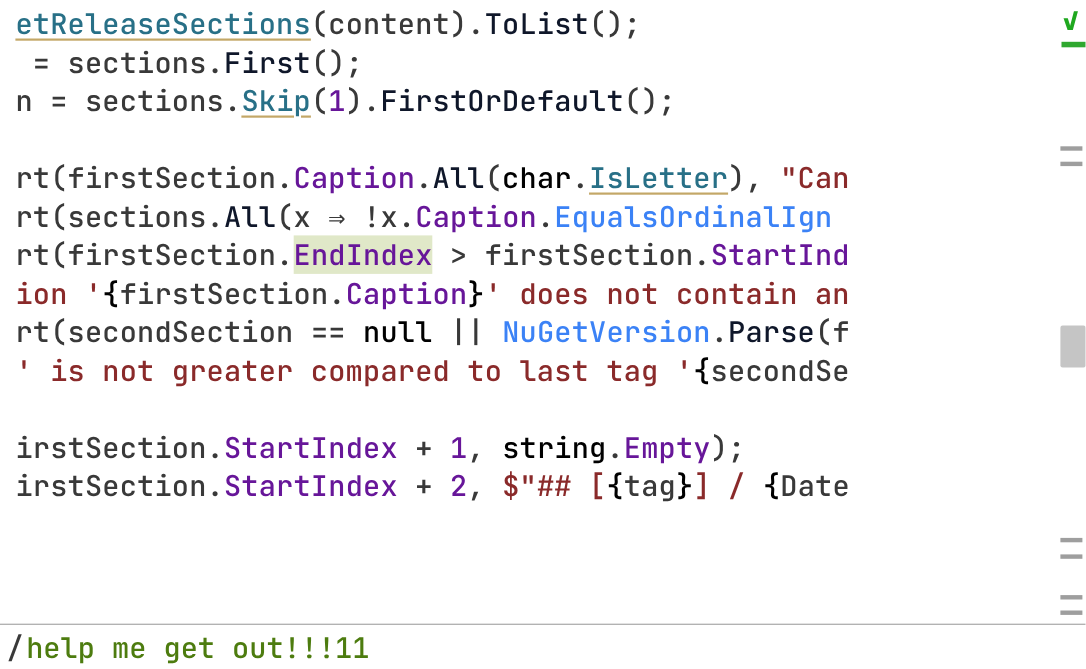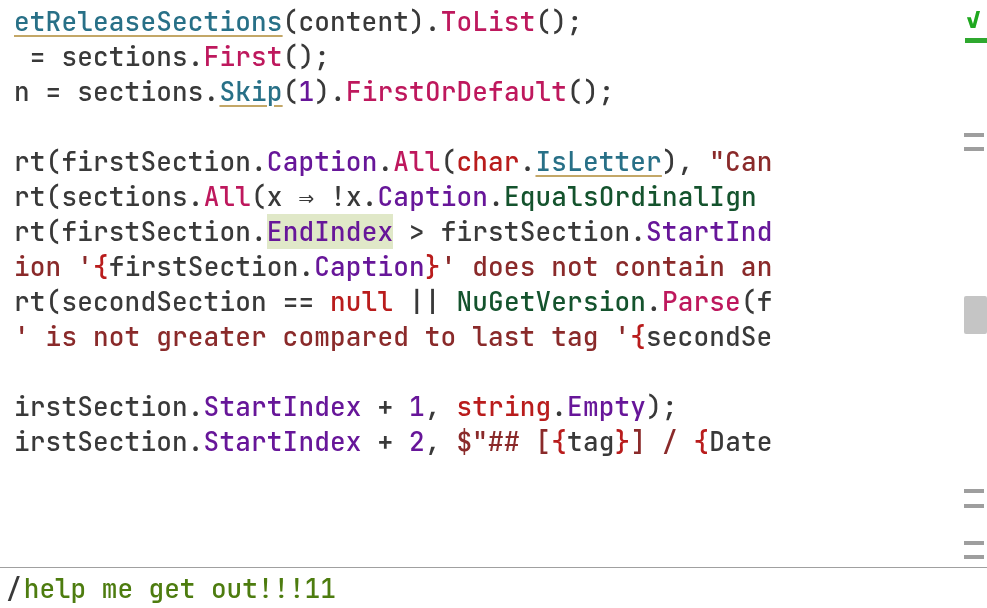--- a/index.html
+++ b/index.html
@@ -9,25 +9,25 @@
   .editor { position:relative; width:987px; height:608px; }
   .code { position:absolute; top:0; left:0; right:0; padding-top:4px;
     padding-left:14px; line-height:35px; white-space:pre; }
   .ln { height:35px; }
   .ln.cur {  }
   .ln.cur .hit { background:#e0e8c8;margin-top:24px; }
   .t-id   { color:#393939;text-align:center; }
   .t-pun  { color:#393939; }
   .t-name { color:#671699; }
   .t-m1   { color:#287087; text-decoration:underline; text-decoration-color:#c3a767; text-decoration-thickness:2px; text-underline-offset:4px; }
-  .t-m2   { color:#be185d; }
-  .t-kw   { color:#b91c1c; }
+  .t-m2   { color:#0f172a; }
+  .t-kw   { color:#000000; }
   .t-str  { color:#8a2a2a; }
   .t-op   { color:#393939; }
-  .t-teal { color:#14532d; }
+  .t-teal { color:#3b82f6; }
   .search { position:absolute; left:0; right:0; bottom:0; height:41px;
     border-top:1px solid #a0a0a0; background:#fff; display:flex;
     align-items:center; padding:0 6px; font-size:26px; }
   .search .slash { color:#393939; margin-right:2px; }
   .search input { border:none; outline:none; flex:1; font:inherit;
     color:#4d7c0f; background:transparent; }
   .rgutter { position:absolute; top:0; right:0; width:28px; height:100%; }
   .check { position:absolute; top:4px; right:6px; color:#1fa81f;
     font-size:24px; font-weight:bold; }
   .bar-green { position:absolute; top:38px; right:0; width:22px; height:5px;

